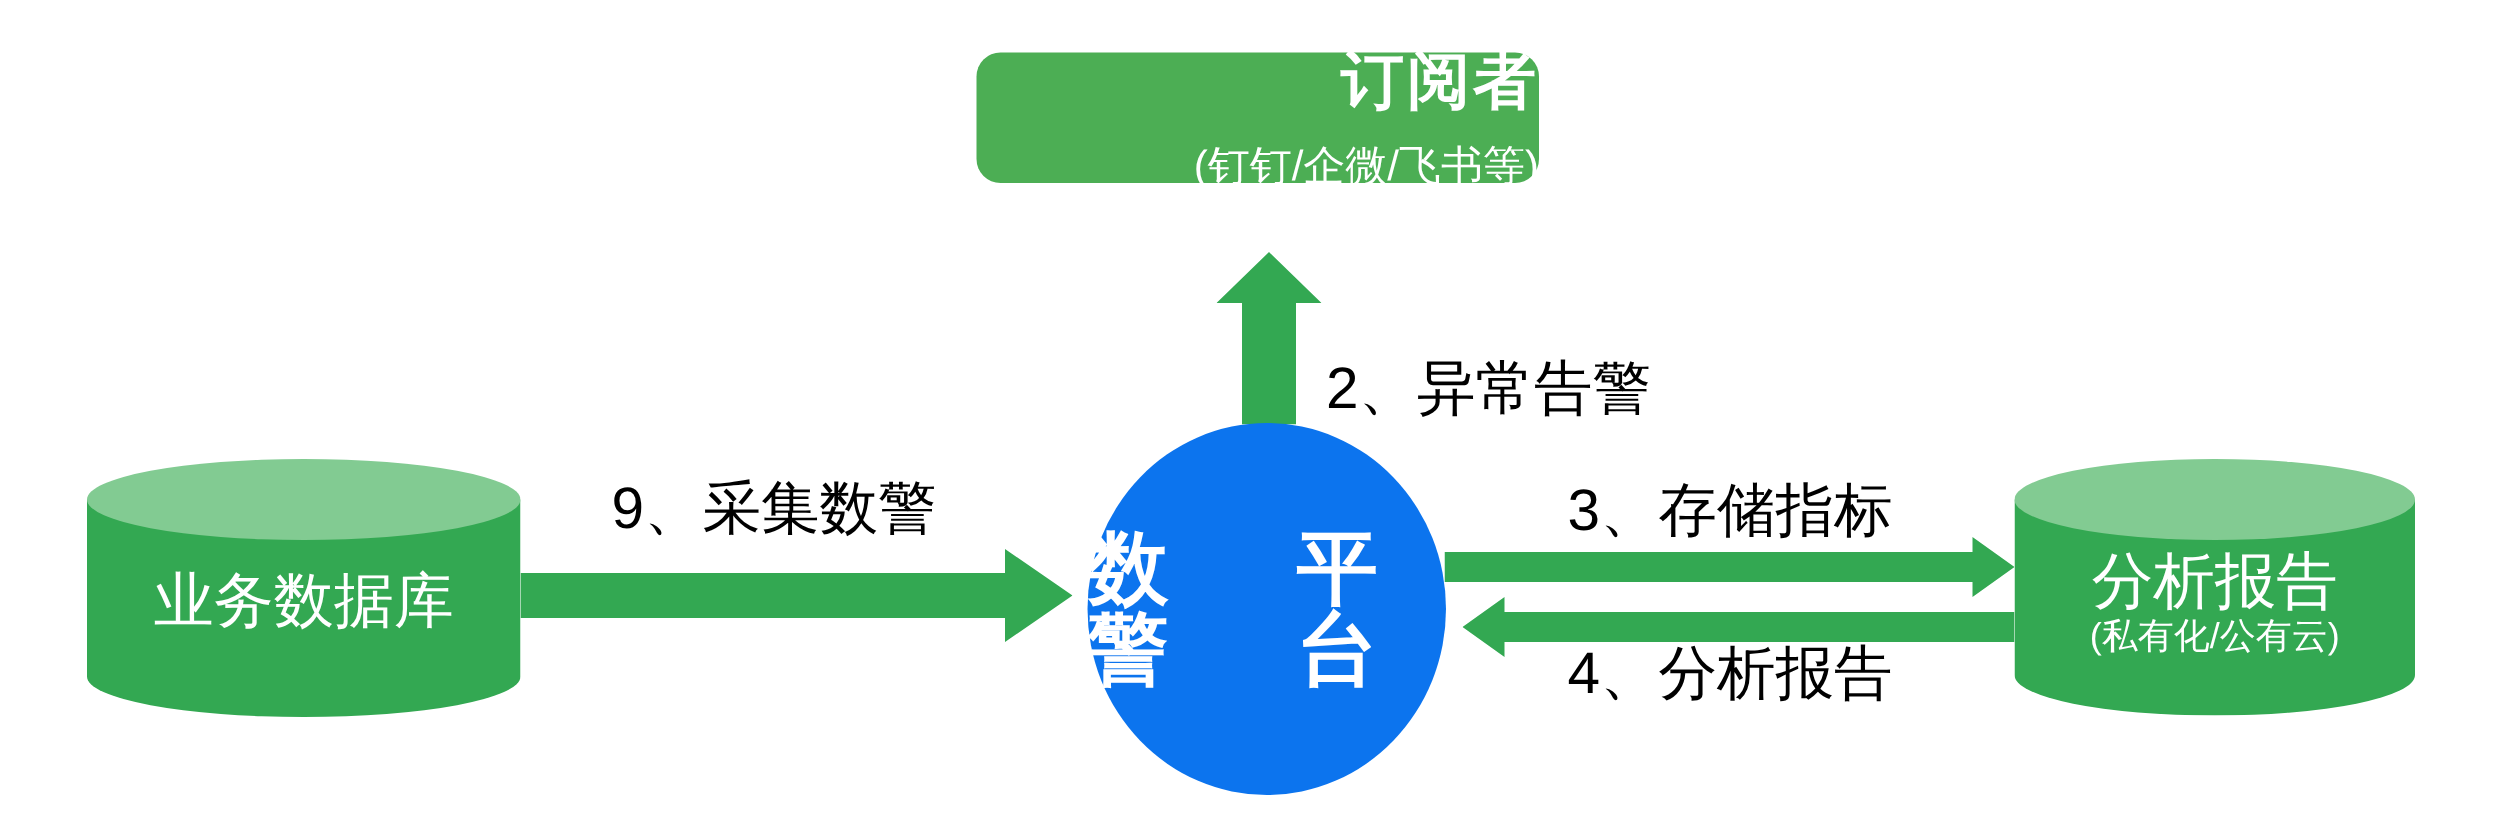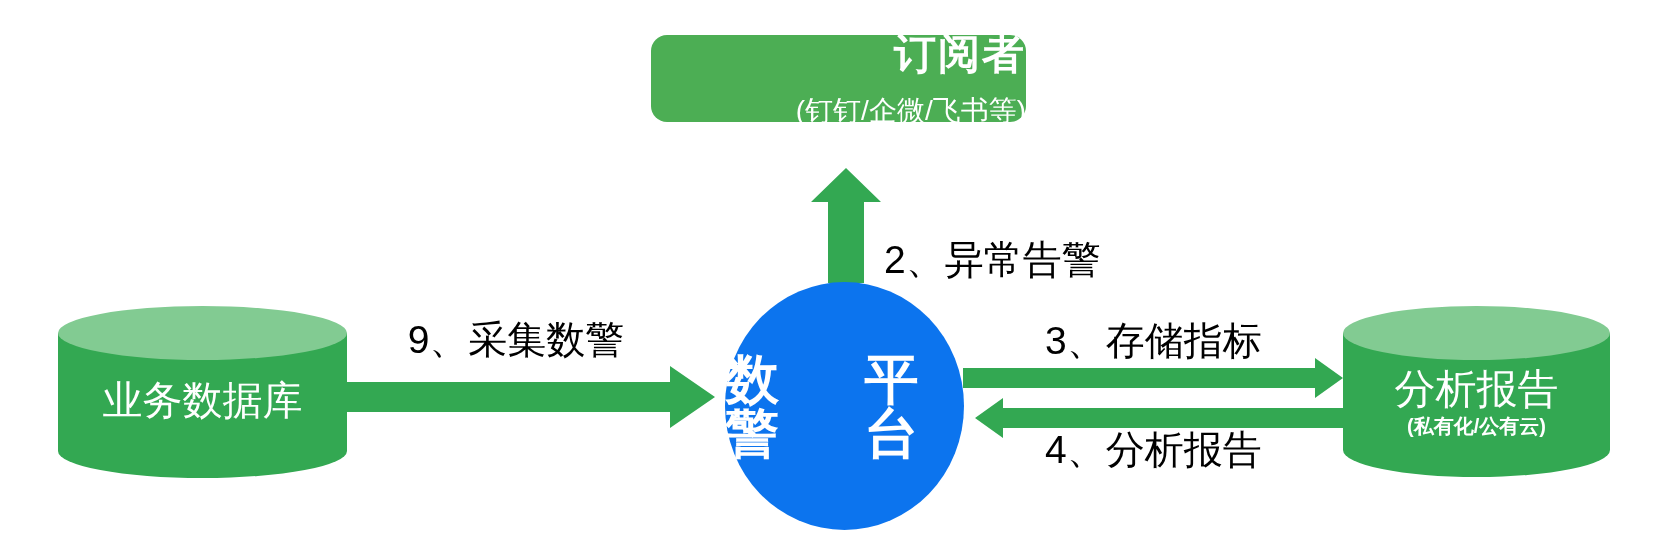--- a/index.html
+++ b/index.html
@@ -49,21 +49,21 @@
   .cyl-svg{display:block;}
   .cyl-body{fill:var(--green);}
   .cyl-top{fill:var(--green_top);}
   .cyl-label-wrap{
     display:flex;flex-direction:column;align-items:center;justify-content:center;
     color:var(--white);text-align:left;pointer-events:none;
   }
   .business-db-label{left:58px;top:360px;width:289px;height:80px;font-size:40px;}
   .metric-db-labels{left:1343px;top:352px;width:267px;height:100px;}
   .metric-db-title{font-size:41px;line-height:1.1;}
-  .metric-db-subtitle{font-size:20px;line-height:1.1;margin-top:2px;font-weight:bold;}
+  .metric-db-subtitle{font-size:24px;line-height:1.1;margin-top:2px;}
 
   
   .arrow polygon{fill:var(--green);}
 
   
   .flow-label{
     color:var(--label);
     font-size:39px;
     line-height:1.12;
     white-space:nowrap;

